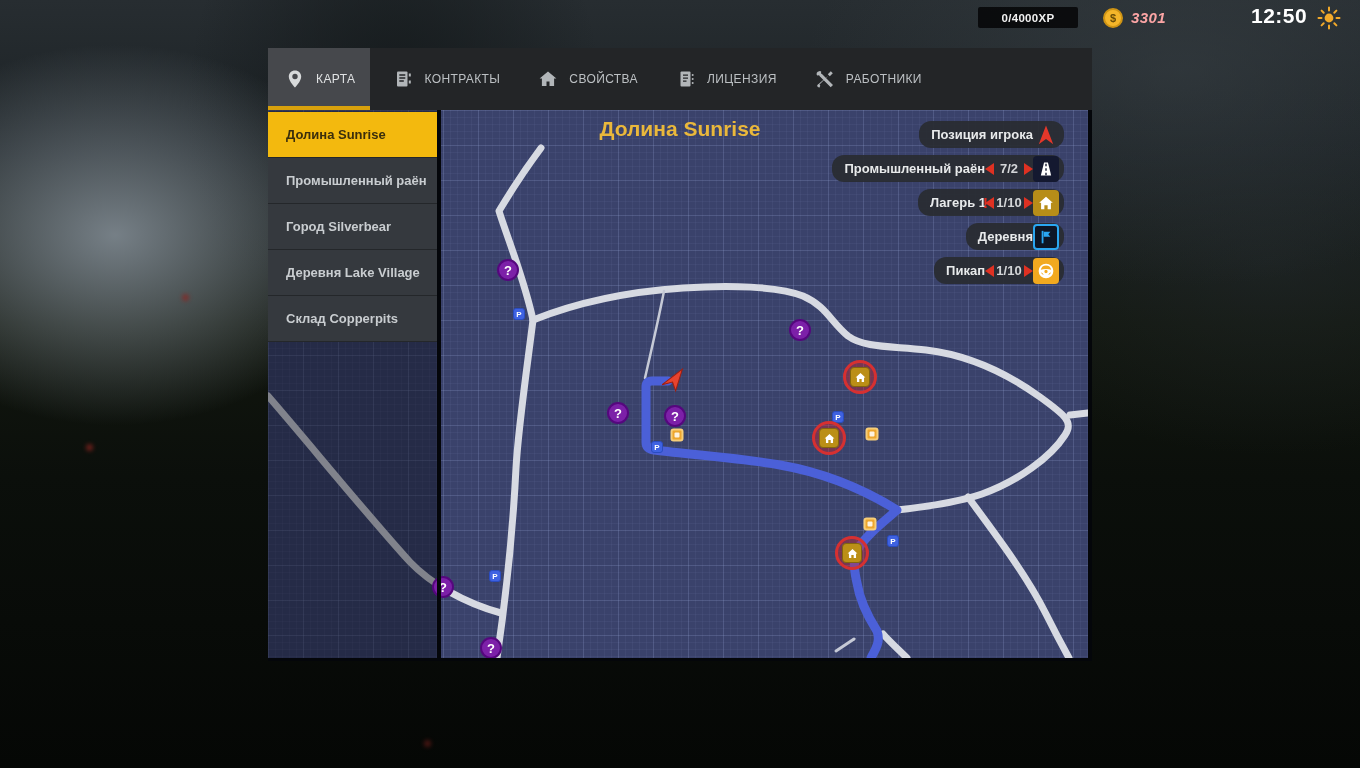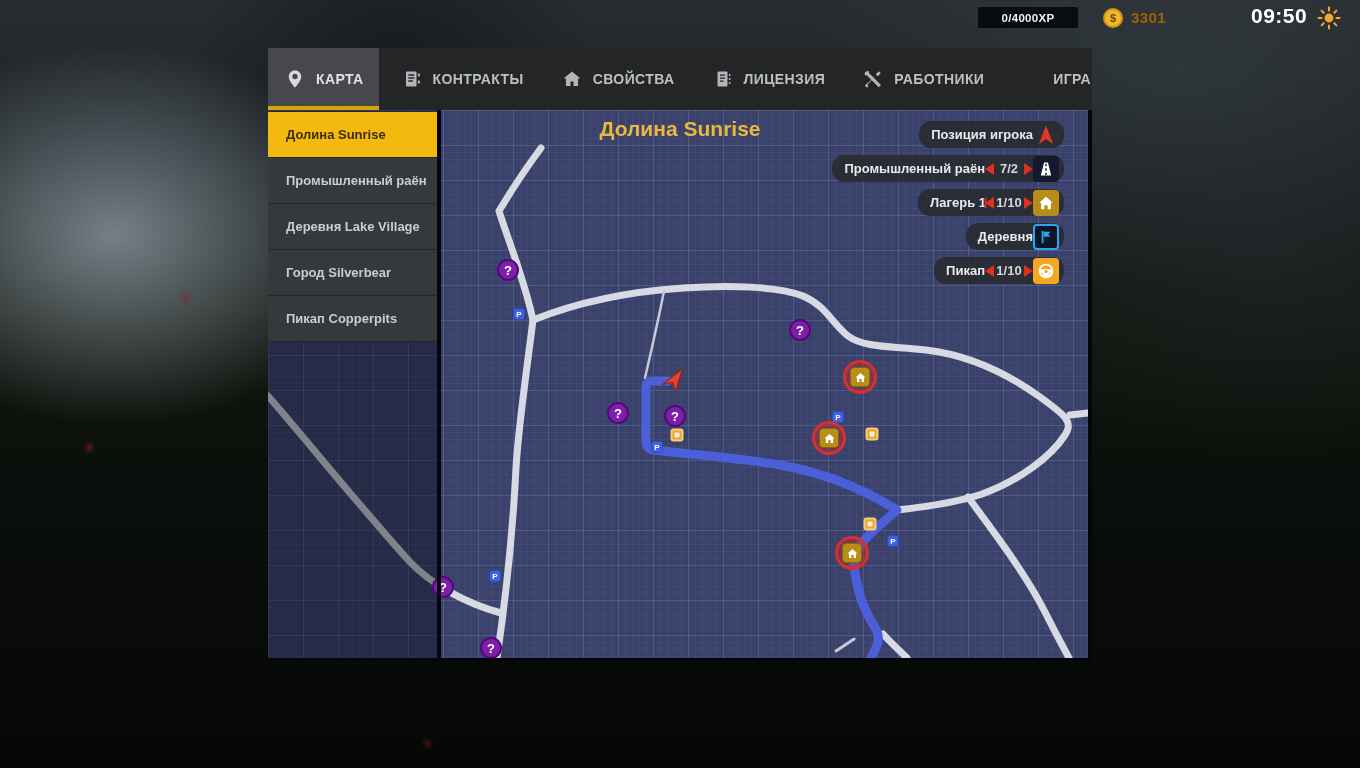--- a/index.html
+++ b/index.html
@@ -15,28 +15,28 @@
       radial-gradient(420px 260px at 1270px 260px, rgba(34,40,43,.6), rgba(0,0,0,0) 75%),
       linear-gradient(180deg,#272d31 0%,#1b2124 20%,#12170f 42%,#0b0f0b 62%,#050705 100%);}
   .bg-dot{position:absolute;width:7px;height:7px;border-radius:50%;background:#8c2420;filter:blur(2px);opacity:.75;}
   
   .hud-xp{position:absolute;left:978px;top:7px;width:100px;height:21px;background:rgba(4,4,5,.82);
     border-radius:2px;display:flex;align-items:center;justify-content:center;color:#f1f1f1;
     font-size:11.5px;font-weight:bold;letter-spacing:.3px;}
   .hud-coin{position:absolute;left:1103px;top:8px;width:20px;height:20px;border-radius:50%;
     background:#f5b62a;border:2px solid #cf9414;box-sizing:border-box;display:flex;align-items:center;
     justify-content:center;color:#6b4e07;font-size:11px;font-weight:bold;}
-  .hud-money{position:absolute;left:1131px;top:9px;color:#a16207;font-size:15px;font-weight:bold;letter-spacing:.4px;}
+  .hud-money{position:absolute;left:1131px;top:9px;color:#fca5a5;font-size:15px;font-weight:bold;letter-spacing:.4px;font-style:italic;}
   .hud-time{position:absolute;left:1251px;top:4px;color:#fff;font-size:21px;font-weight:bold;letter-spacing:.5px;}
   .hud-sun{position:absolute;left:1317px;top:6px;width:24px;height:24px;}
   
   .panel{position:absolute;left:268px;top:48px;width:824px;height:613px;}
   .tab-bar{position:absolute;left:0;top:0;width:824px;height:62px;background:#232527;display:flex;column-gap:6px;}
   .tab{display:flex;align-items:center;gap:11px;padding:0 15px 0 17px;cursor:pointer;}
-  .tab-label{color:#bcc0c3;font-size:14px;font-weight:bold;letter-spacing:.4px;white-space:nowrap;}
+  .tab-label{color:#bcc0c3;font-size:12px;font-weight:normal;letter-spacing:.4px;white-space:nowrap;}
   .tab-icon svg{width:20px;height:20px;fill:#b2b6b9;display:block;}
   .tab.active{background:#46484c;box-shadow:inset 0 -4px 0 #d9a10c;}
   .tab.active .tab-label{color:#e0e2e3;}
   .tab.active .tab-icon svg{fill:#d8dadb;}
   .content{position:absolute;left:0;top:62px;width:824px;height:551px;background:#04060a;}
   .map-area{position:absolute;left:0;top:0;width:820px;height:548px;overflow:hidden;
     background-color:#3a426b;
     background-image:
       linear-gradient(rgba(173,188,238,.15) 1px, transparent 1px),
       linear-gradient(90deg, rgba(173,188,238,.15) 1px, transparent 1px),
@@ -94,21 +94,21 @@
     <div class="bg-dot" style="left:424px;top:740px;opacity:.5"></div>
   </div>
 
   <div class="hud-xp">
     <span>0/4000XP</span>
   </div>
   <div class="hud-coin">
     <span>$</span>
   </div>
   <div class="hud-money">3301</div>
-  <div class="hud-time">09:50</div>
+  <div class="hud-time">12:50</div>
   <div class="hud-sun">
     <svg viewBox="0 0 24 24">
         <circle cx="12" cy="12" r="4.4" fill="#f2a92a"></circle>
       <g stroke="#f2a92a" stroke-width="2" stroke-linecap="round">
         <path d="M12 1.5v3M12 19.5v3M1.5 12h3M19.5 12h3M4.6 4.6l2.1 2.1M17.3 17.3l2.1 2.1M19.4 4.6l-2.1 2.1M6.7 17.3l-2.1 2.1"></path>
       </g>
       </svg>
   </div>
 
   <div class="panel">
@@ -155,29 +155,20 @@
         <div class="tab">
           <span class="tab-icon">
             <svg viewBox="0 0 20 20">
               <g stroke-width="2.6" stroke-linecap="round" fill="none" stroke="currentColor" style="stroke:inherit"></g>
               <path d="M4.2 2.2a2.6 2.6 0 00-2 4.3l1.9-.2.6 1 11 11 2.3-2.3-11-11-1-.6.2-1.9a2.6 2.6 0 00-2-0.3z"></path>
               <path d="M15.8 2.2l-3 3 2 2 3-3zM13.5 6.5L3 17l2 2-1.7-3.7z"></path>
               <rect x="2.2" y="15.2" width="3" height="3" rx="1.5" transform="rotate(-45 3.7 16.7)"></rect>
             </svg>
           </span>
           <span class="tab-label">РАБОТНИКИ</span>
-        </div>
-        <div class="tab">
-          <span class="tab-icon">
-            <svg viewBox="0 0 20 20">
-              <rect x="1.4" y="5.2" width="17.2" height="9.6" rx="1" fill="none" stroke-width="1.6" stroke="currentColor" style="stroke:inherit"></rect>
-              <path d="M4 8.3h1.7M7.2 8.3h1.7M10.4 8.3h1.7M13.6 8.3h2.3M4 11.6h1.7M7.2 11.6h5.5M14.2 11.6h1.7" stroke-width="1.5" stroke="currentColor" style="stroke:inherit" fill="none"></path>
-            </svg>
-          </span>
-          <span class="tab-label">ИГРА</span>
         </div>
       </div>
     <div class="content">
       <div class="map-area">
         <svg class="roads-svg" width="820" height="548" viewBox="0 0 820 548">
           <g fill="none" stroke="#d7dae2" stroke-width="7" stroke-linecap="round" stroke-linejoin="round">
             <path d="M273,38 C258,58 240,86 231,101 C238,124 256,168 265,210"></path>
             <path d="M265,210 C259,258 250,320 248,358 C245,418 239,480 229,548"></path>
             <path d="M0,286 C40,332 100,406 142,452 C162,473 196,493 233,503"></path>
             <path d="M265,210 C305,194 355,182 415,178 C460,175 510,176 535,186 C558,196 563,212 580,226 C596,238 625,236 658,240 C700,245 740,264 772,287 C797,305 806,312 797,325 C783,347 750,371 714,384 C688,393 656,397 629,400"></path>
@@ -292,24 +283,24 @@
       </div>
       <div class="divider"></div>
       <div class="sidebar" id="sidebar">
           <div class="side-item active">
             <span>Долина Sunrise</span>
           </div>
           <div class="side-item">
             <span>Промышленный раён</span>
           </div>
           <div class="side-item">
+            <span>Город Silverbear</span>
+          </div>
+          <div class="side-item">
             <span>Деревня Lake Village</span>
           </div>
           <div class="side-item">
-            <span>Город Silverbear</span>
-          </div>
-          <div class="side-item">
-            <span>Пикап Copperpits</span>
+            <span>Склад Copperpits</span>
           </div>
         </div>
     </div>
   </div>
 </div>
 
 </body></html>

